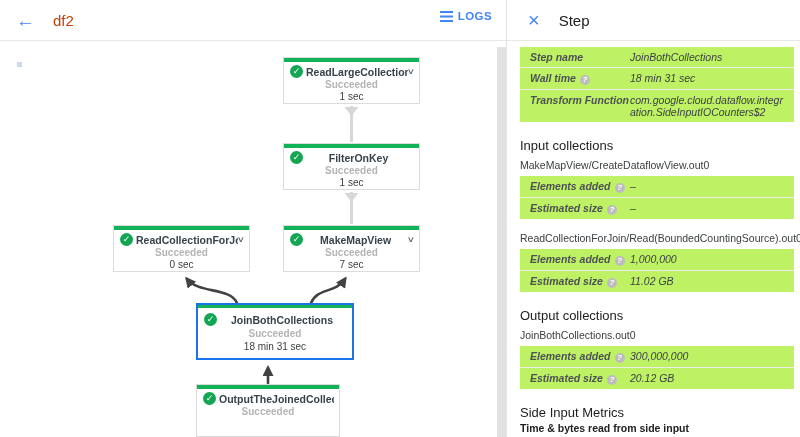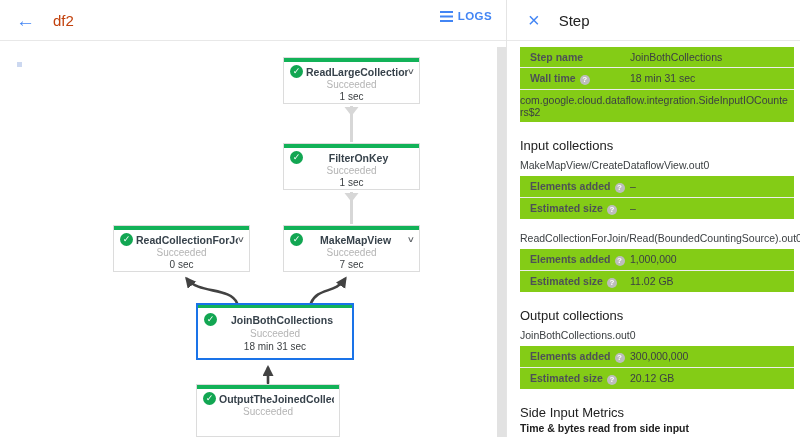--- a/index.html
+++ b/index.html
@@ -22,38 +22,38 @@
 
   .node { position:absolute; background:#fff; border:1px solid #dcdcdc; text-align:center;
     cursor:pointer; }
   .nbar { height:4px; background:#12b258; }
   .nhead { display:flex; align-items:center; padding:3px 5px 0 6px; }
   .check { flex:0 0 auto; width:13px; height:13px; border-radius:50%; background:#12a652; color:#fff;
     font-size:9px; line-height:13px; text-align:center; }
   .ntitle { flex:1; font-size:10.5px; font-weight:bold; color:#37424b; white-space:nowrap;
     overflow:hidden; padding:0 3px; }
   .chev { flex:0 0 auto; font-size:8px; color:#5f6368; transform:scaleX(1.4); }
-  .nstatus { font-size:10px; color:#b4b4b4; margin-top:1px; }
+  .nstatus { font-size:10px; color:#b4b4b4; margin-top:1px;font-weight:bold; }
   .ntime { font-size:10px; color:#3c4043; margin-top:1px; }
   .node.selected { border:2px solid #1a73e8; }
   .node.selected .nbar { height:3px; }
 
   .vscrollbar { position:absolute; left:497px; top:47px; width:9px; height:390px;
     background:#e2e2e2; cursor:pointer; }
 
   
   .right-panel { position:absolute; left:506px; top:0; width:294px; height:437px; background:#fff;
     border-left:1px solid #e4e4e4; }
   .right-header { height:41px; border-bottom:1px solid #e8e8e8; display:flex; align-items:center; }
   .close-x { color:#4285f4; font-size:20px; margin-left:21px; line-height:1; cursor:pointer; }
   .panel-title { color:#212121; font-size:15px; margin-left:19px; }
   .panel-body { padding:6px 6px 0 13px; }
 
   .kv { width:100%; }
-  .kv-row { display:flex; background:#84cc16; border-bottom:1px solid #ececec; padding:4px 0; }
+  .kv-row { display:flex; background:#bef264; border-bottom:1px solid #ececec; padding:4px 0;font-style:italic; }
   .kv-row:last-child { border-bottom:none; }
   .kvl { flex:0 0 110px; padding-left:10px; font-size:10.5px; font-weight:bold; color:#4d5156; }
   .kvv { flex:1; font-size:10.5px; color:#3c4043; padding-right:6px; overflow-wrap:anywhere; }
   .help { display:inline-block; width:10px; height:10px; border-radius:50%; background:#bdbdbd;
     color:#fff; font-size:8px; font-weight:bold; line-height:10px; text-align:center;
     margin-left:4px; vertical-align:0px; cursor:pointer; }
 
   .sect-h { font-size:13px; color:#212121; margin:16px 0 6px 0; }
   .coll-name { font-size:10.5px; color:#3c4043; margin:10px 0 5px 0; }
   .sub-h { font-size:10.5px; font-weight:bold; color:#212121; margin:2px 0 4px 0; }
@@ -177,20 +177,21 @@
       <div class="kv">
         <div class="kv-row">
           <span class="kvl">Step name</span>
           <span class="kvv">JoinBothCollections</span>
         </div>
         <div class="kv-row">
           <span class="kvl"><span>Wall time</span><span class="help">?</span></span>
           <span class="kvv">18 min 31 sec</span>
         </div>
         <div class="kv-row">
+          <span class="kvl">Transform Function</span>
           <span class="kvv">com.google.cloud.dataflow.integration.SideInputIOCounters$2</span>
         </div>
       </div>
 
       <div class="sect-h">Input collections</div>
 
       <div class="coll-name" style="margin-top:4px">MakeMapView/CreateDataflowView.out0</div>
       <div class="kv">
         <div class="kv-row">
           <span class="kvl"><span>Elements added</span><span class="help">?</span></span>

